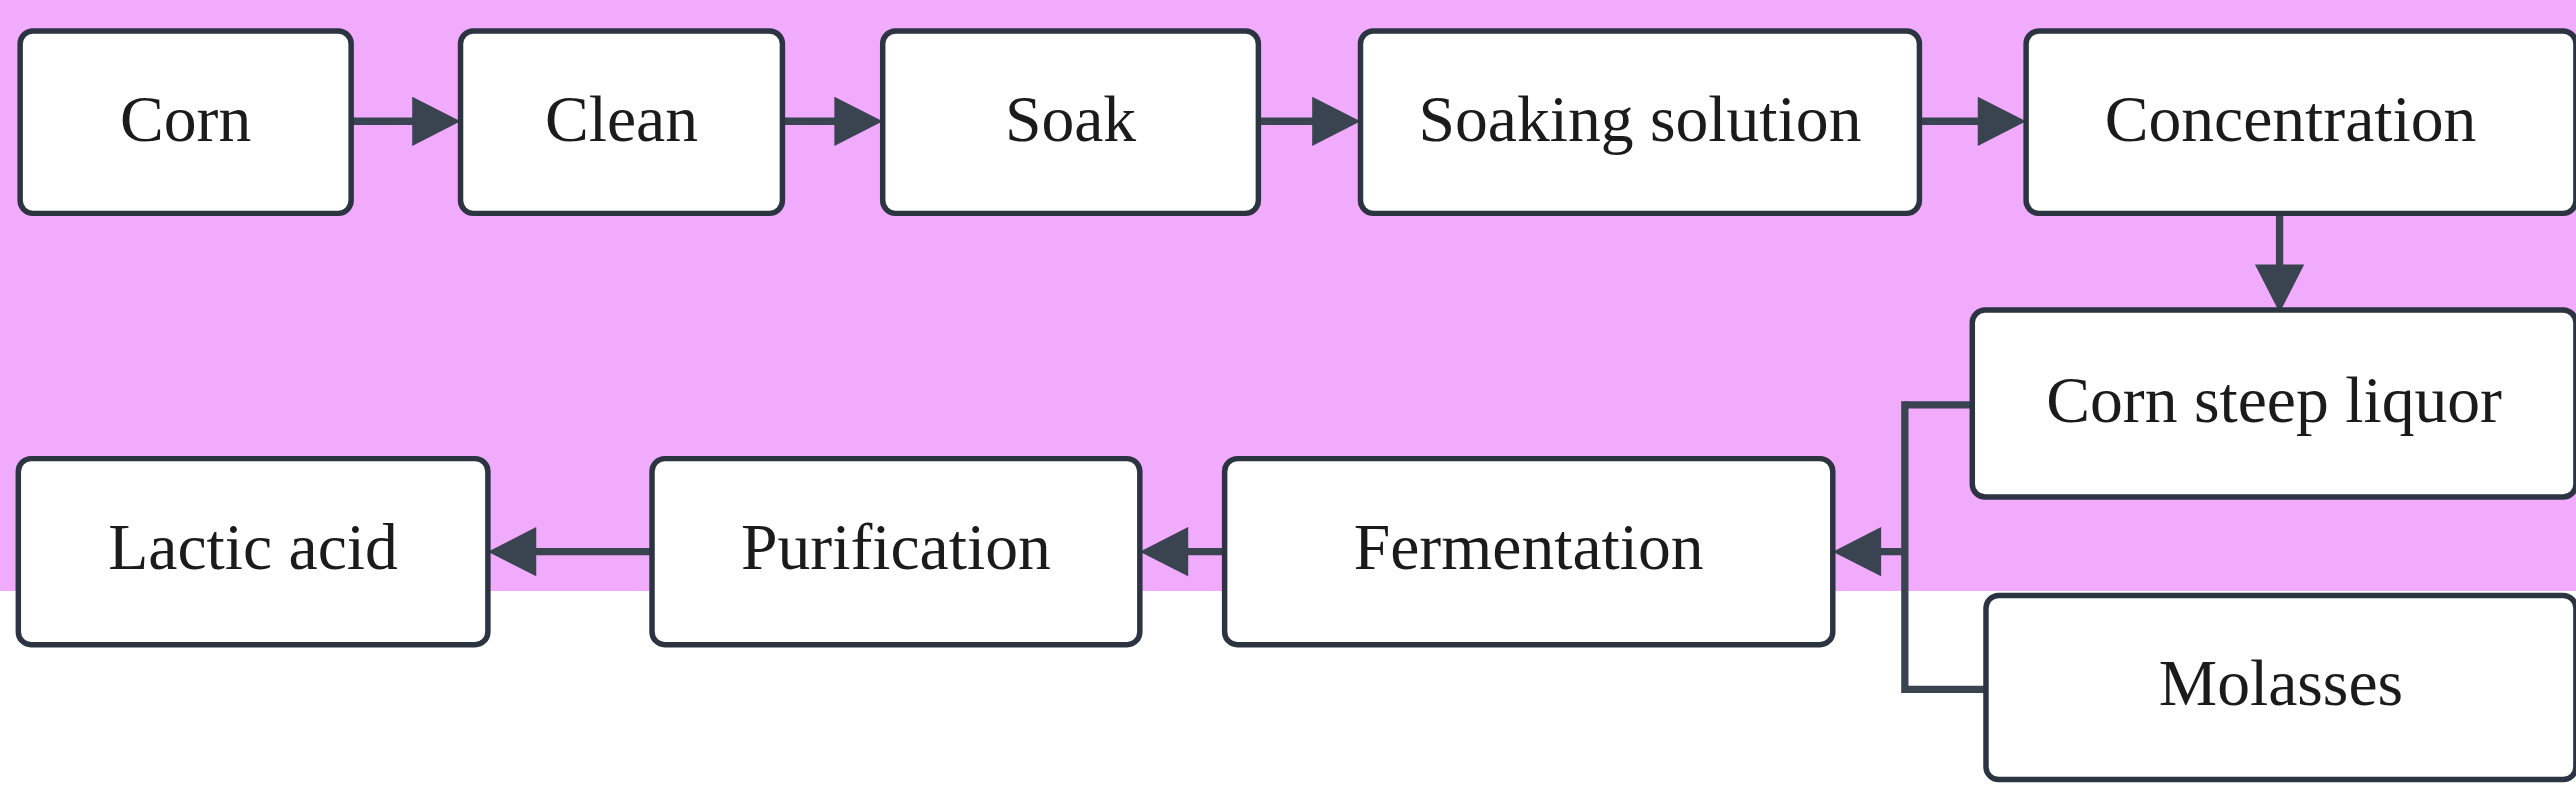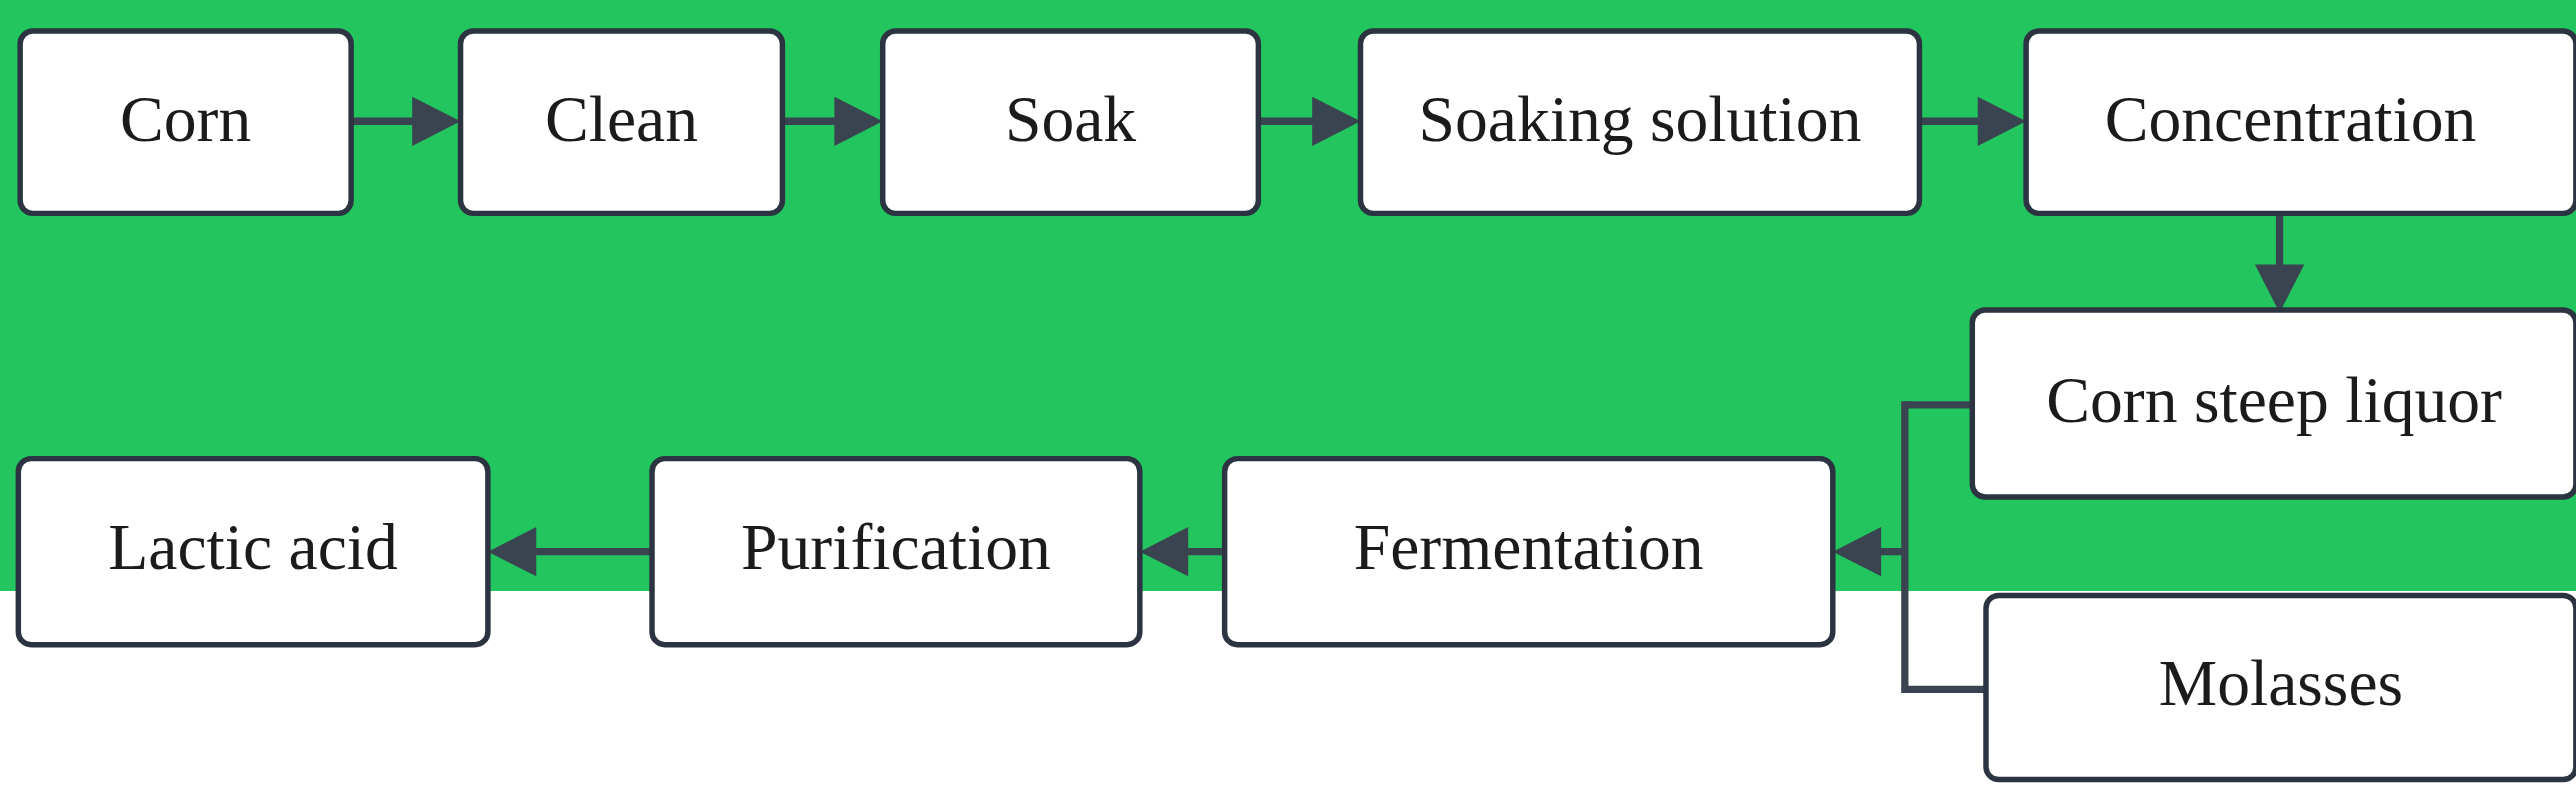--- a/index.html
+++ b/index.html
@@ -10,21 +10,21 @@
   body {
     width: 2576px;
     height: 796px;
     overflow: hidden;
     font-family: "Liberation Serif", "DejaVu Serif", serif;
   }
   #flowchart-root {
     position: relative;
     width: 2576px;
     height: 591px;
-    background: #22c55e;
+    background: #f0abfc;
   }
   svg.chart-canvas {
     display: block;
     width: 2576px;
     height: 796px;
   }
   .node-box {
     fill: #ffffff;
     stroke: #2b3440;
     stroke-width: 6;

